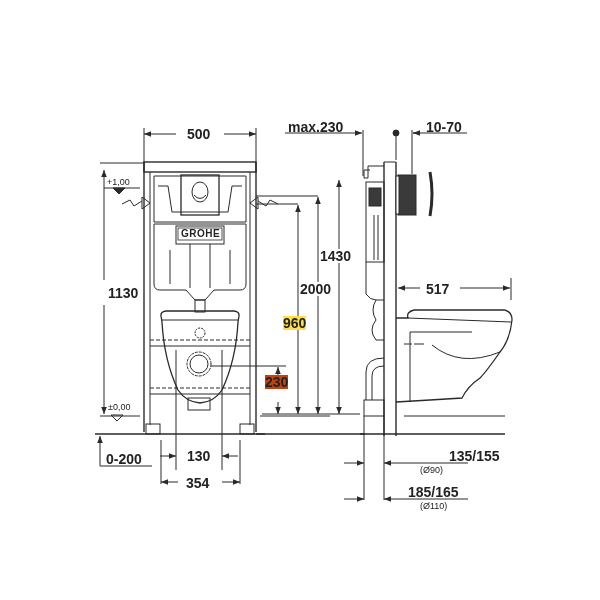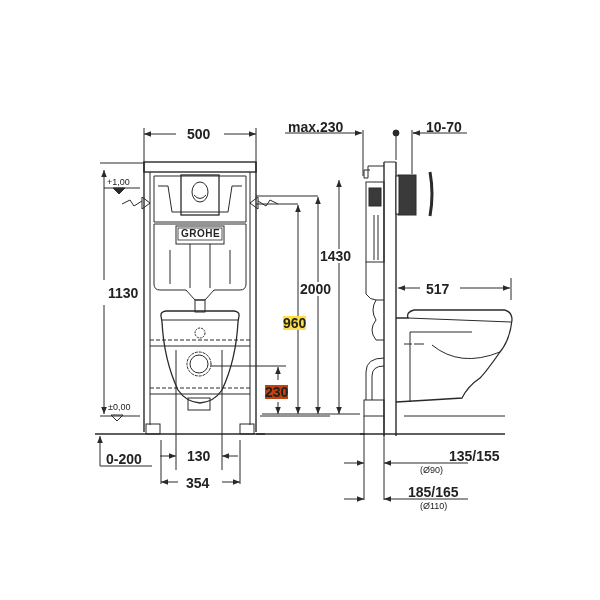--- a/index.html
+++ b/index.html
@@ -170,21 +170,21 @@
 </svg>
 
 <span class="lbl lg" style="left:187px;top:127px;">500</span>
 <span class="lbl sm" style="left:107px;top:178px;">+1,00</span>
 <span class="lbl lg" style="left:80px;top:286px;margin-left:28px;">1130</span>
 <span class="lbl sm" style="left:108px;top:403px;">±0,00</span>
 <span class="lbl xs" style="left:181px;top:229px;font-weight:bold;font-size:10px;letter-spacing:0.5px;">GROHE</span>
 <span class="lbl lg" style="left:283px;top:316px;background:#fde047;">960</span>
 <span class="lbl lg" style="left:300px;top:282px;background:#fff;">2000</span>
 <span class="lbl lg" style="left:320px;top:249px;background:#fff;">1430</span>
-<span class="lbl lg" style="left:265px;top:385px;background:#c2410c;">230</span>
+<span class="lbl lg" style="left:265px;top:375px;background:#c2410c;">230</span>
 <span class="lbl lg" style="left:106px;top:452px;">0-200</span>
 <span class="lbl lg" style="left:187px;top:449px;">130</span>
 <span class="lbl lg" style="left:186px;top:476px;">354</span>
 
 <span class="lbl lg" style="left:288px;top:120px;">max.230</span>
 <span class="lbl lg" style="left:426px;top:120px;">10-70</span>
 <span class="lbl lg" style="left:426px;top:282px;">517</span>
 <span class="lbl lg" style="left:408px;top:449px;margin-left:41px;">135/155</span>
 <span class="lbl sm" style="left:420px;top:466px;">(Ø90)</span>
 <span class="lbl lg" style="left:408px;top:485px;">185/165</span>

